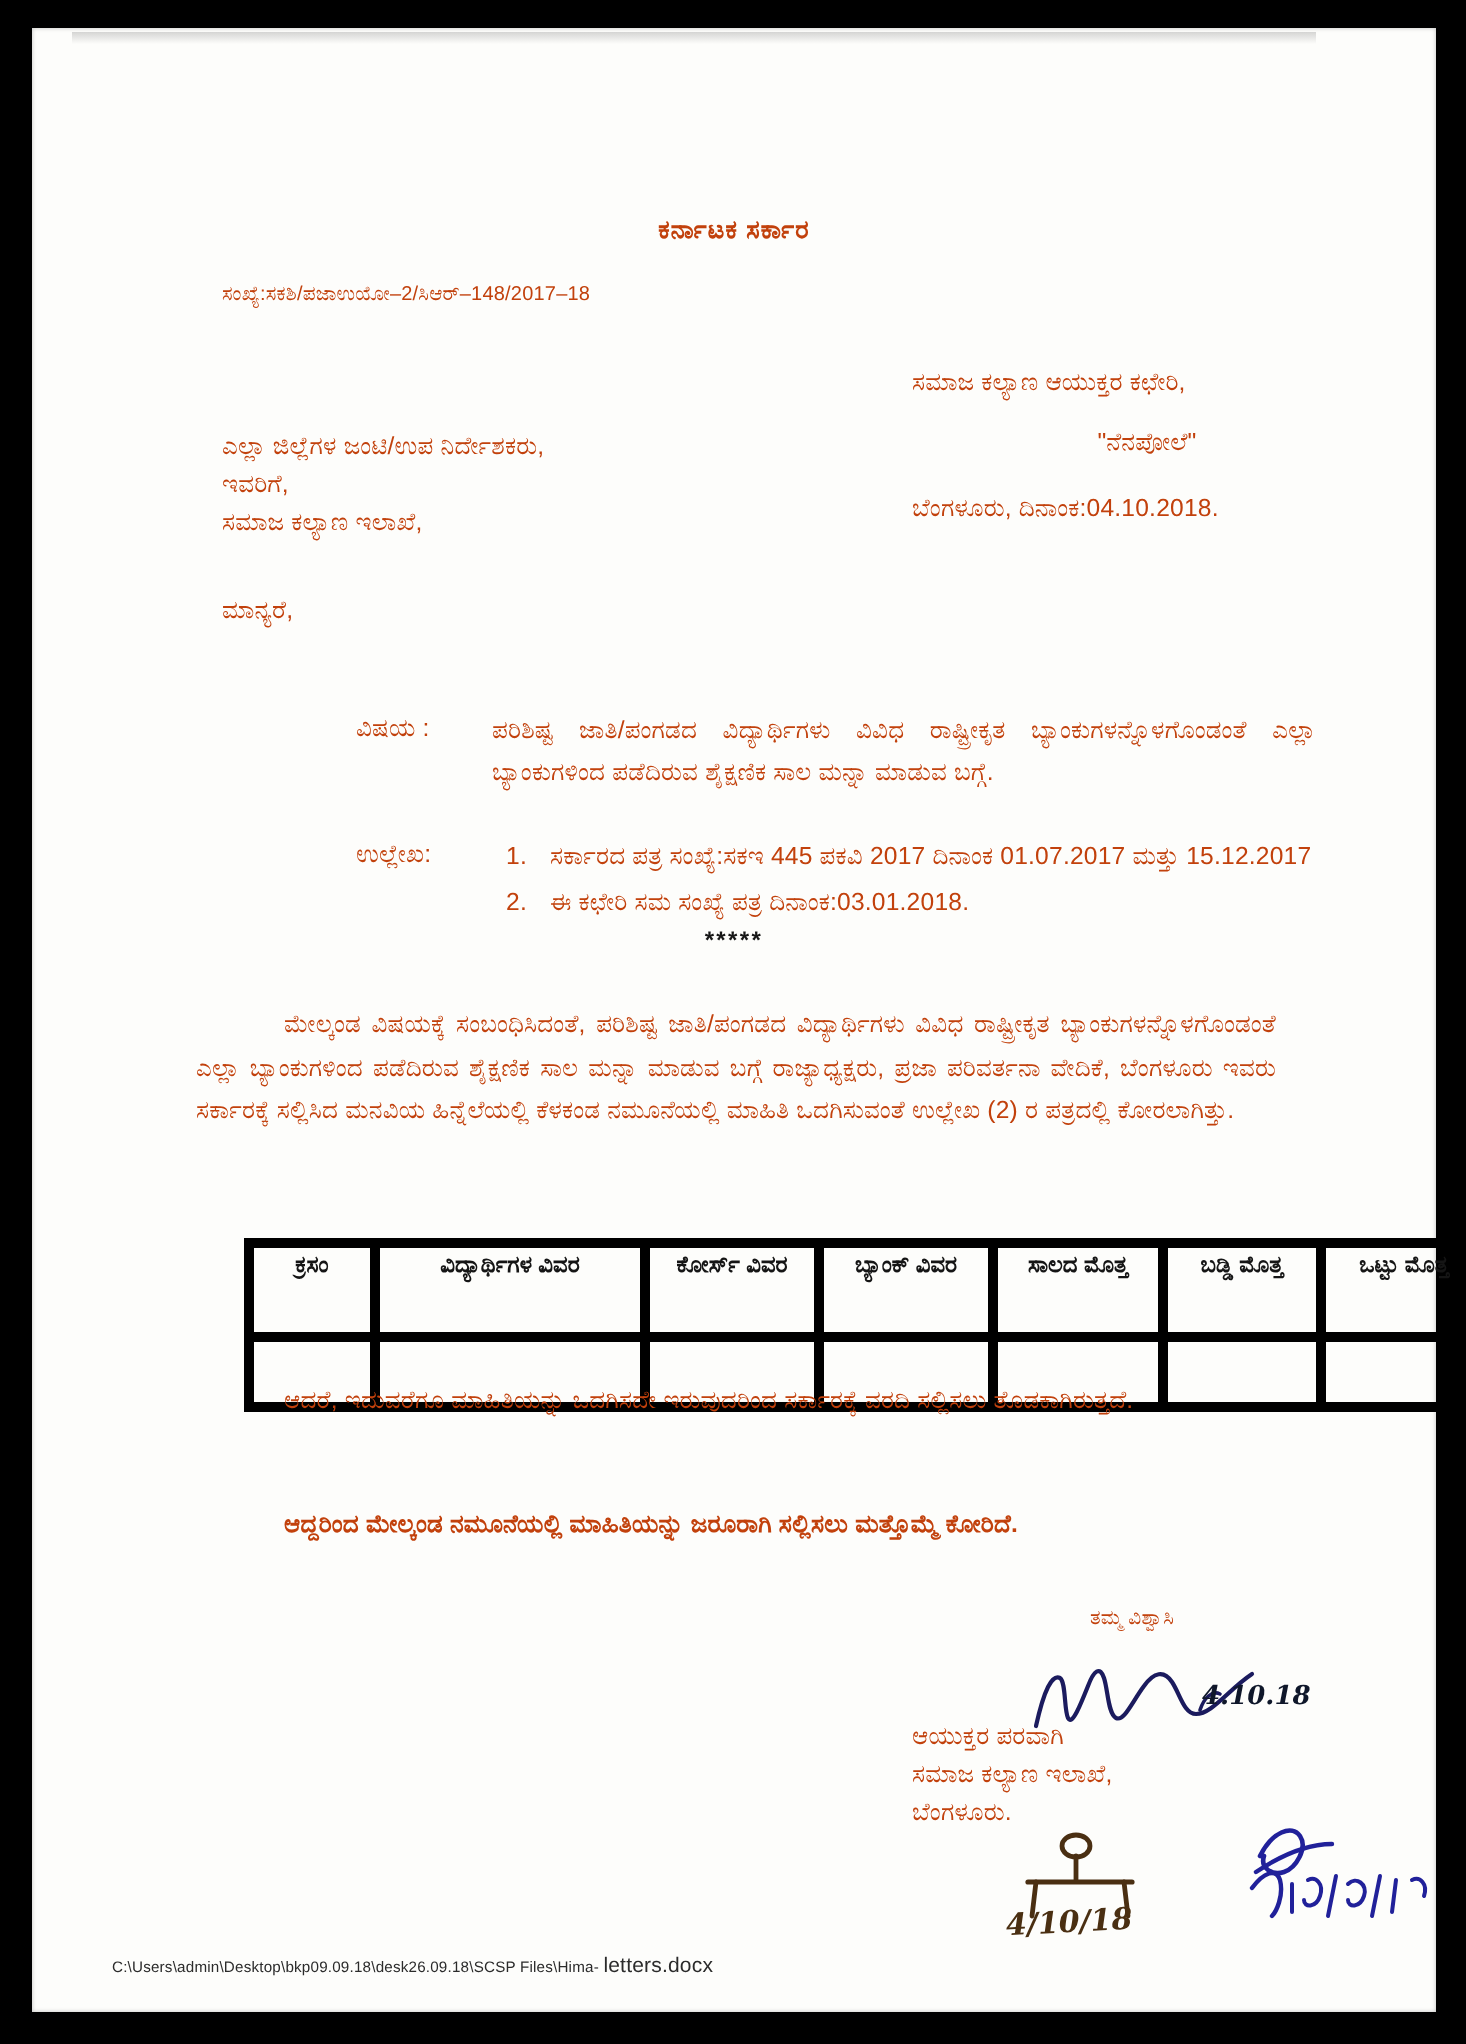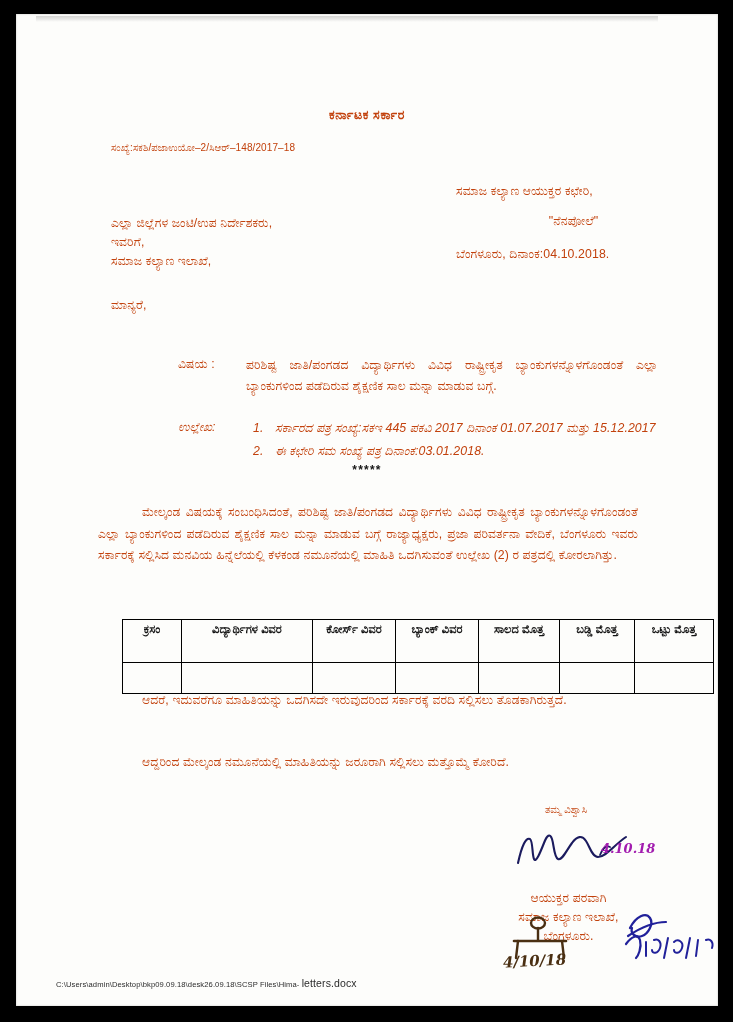--- a/index.html
+++ b/index.html
@@ -140,21 +140,20 @@
   .subject-row .val {
     text-align: justify;
     text-align-last: left;
     line-height: 21px;
   }
 
   .ref-row {
     left: 162px;
     top: 404px;
     width: 480px;
-    font-style: italic;
   }
   .ref-row .lbl { width: 75px; }
   .ref-list {
     margin: 0;
     padding: 0;
     list-style: none;
   }
   .ref-list li {
     display: flex;
     line-height: 21px;
@@ -186,34 +185,34 @@
     width: 540px;
     left: 82px;
     text-align: justify;
     text-align-last: left;
     line-height: 21.5px;
     text-indent: 44px;
   }
 
   .para-main { top: 488px; }
   .para-however { top: 676px; }
-  .para-therefore { top: 738px; }
+  .para-therefore { top: 738px; font-weight: bold; }
 
   
   .info-table {
     position: absolute;
     left: 106px;
     top: 605px;
     width: 517px;
     border-collapse: collapse;
     table-layout: fixed;
   }
   .info-table th,
   .info-table td {
-    border: 1px solid #000000;
+    border: 5px solid #000000;
     padding: 2px 3px;
     font-size: 11.4px;
     line-height: 15px;
     font-weight: bold;
     text-align: center;
     vertical-align: top;
     color: #151515;
   }
   .info-table th { height: 38px; }
   .info-table td { height: 26px; }
@@ -230,23 +229,23 @@
     position: absolute;
     left: 440px;
     top: 786px;
     width: 220px;
     text-align: center;
     font-size: 10px;
   }
   .sign-block {
     position: absolute;
     left: 440px;
-    top: 875px;
+    top: 845px;
     width: 225px;
-    text-align: center;
+    text-align: left;
   }
   .sign-block div { white-space: nowrap; line-height: 19px; }
 
   
   .hand {
     position: absolute;
     font-family: "DejaVu Serif", serif;
     font-style: italic;
     color: #14144e;
     pointer-events: none;
@@ -254,21 +253,21 @@
   .hand-sign-top {
     left: 498px;
     top: 815px;
     width: 160px;
     height: 40px;
   }
   .hand-date-top {
     left: 585px;
     top: 827px;
     font-size: 13px;
-    color: #a21caf;
+    color: #0f172a;
     font-weight: bold;
   }
   .hand-stamp {
     left: 476px;
     top: 900px;
     width: 110px;
     height: 58px;
     color: #3a2a18;
   }
   .hand-stamp-date {

